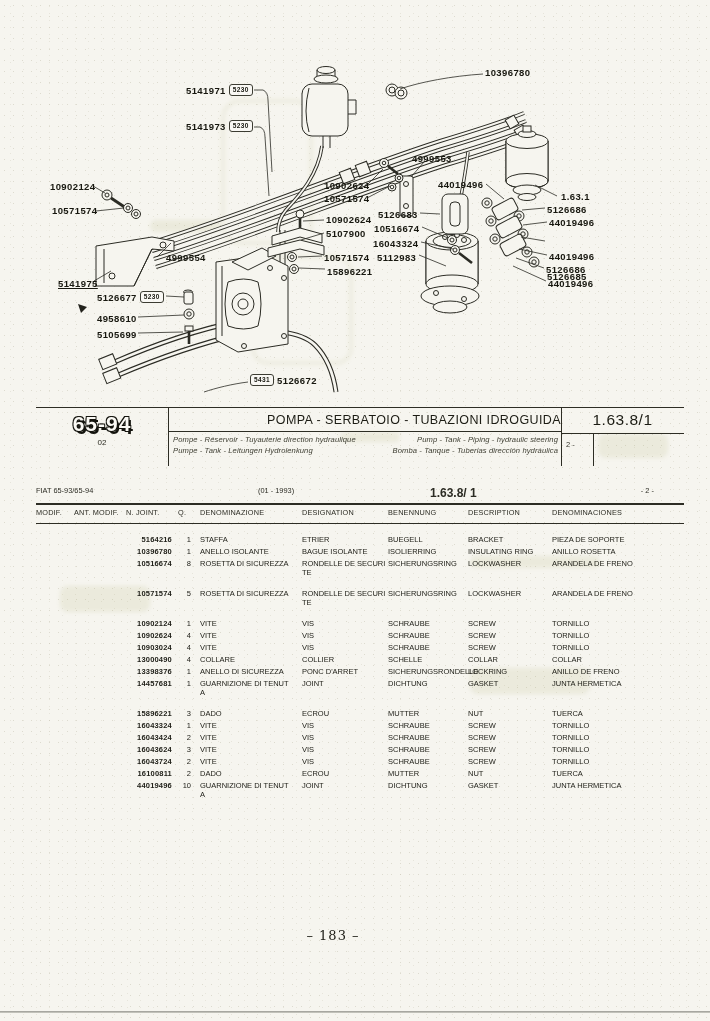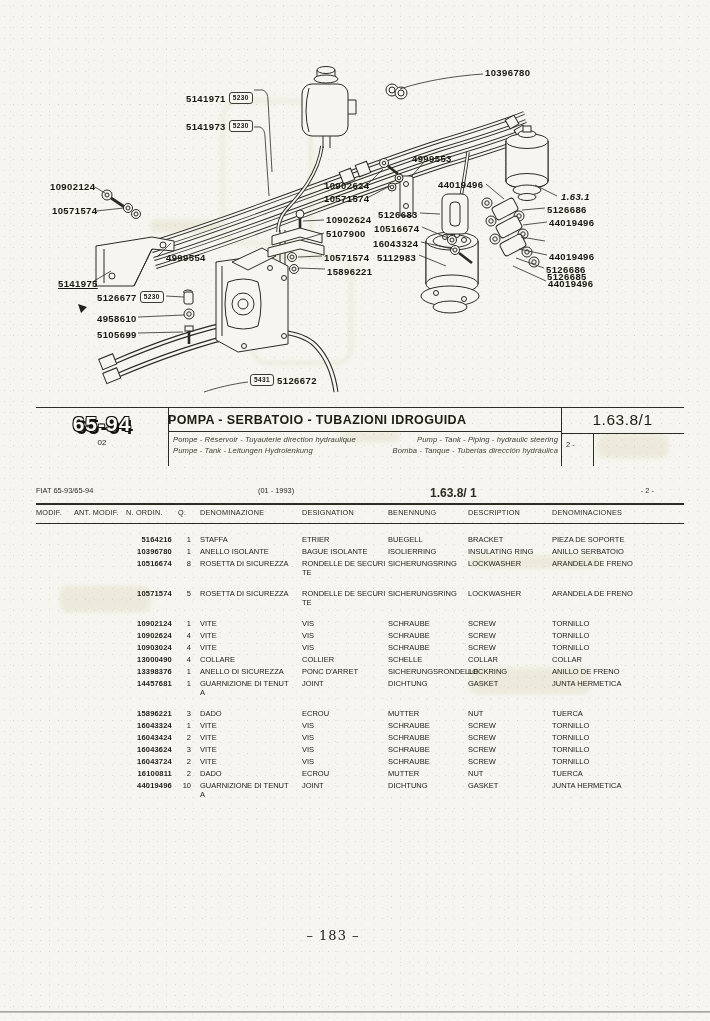--- a/index.html
+++ b/index.html
@@ -22,22 +22,22 @@
   
   .smudge{position:absolute;background:rgba(168,168,104,.14);filter:blur(2px);border-radius:8px;pointer-events:none}
   .smudge.ol{background:transparent;border:2px solid rgba(168,168,104,.20)}
   
   .hline{position:absolute;background:#2d2d24;height:1.3px}
   .vline{position:absolute;background:#2d2d24;width:1.3px}
   .model-badge{position:absolute;left:36px;top:412px;width:132px;text-align:center;
     font-size:21px;font-weight:bold;letter-spacing:1px;color:#fbfaf5;
     text-shadow:-1px -1px 0 #14140e,1px -1px 0 #14140e,-1px 1px 0 #14140e,1px 1px 0 #14140e,2.5px 2.5px 0 #14140e}
   .model-code{position:absolute;left:36px;top:438px;width:132px;text-align:center;font-size:8px;color:#2a2a20}
-  .main-title{position:absolute;left:168px;top:413px;width:393px;text-align:left;
-    font-size:12.5px;font-weight:bold;letter-spacing:.4px}
+  .main-title{position:absolute;left:168px;top:413px;width:393px;text-align:right;
+    font-size:12.5px;font-weight:normal;letter-spacing:.4px}
   .subtl{position:absolute;font-style:italic;font-size:7.6px;color:#3c3c30;letter-spacing:.1px;white-space:nowrap}
   .section-code{position:absolute;left:561px;top:411px;width:123px;text-align:center;font-size:15.5px;letter-spacing:.5px}
   .sheet-no{position:absolute;left:566px;top:440px;font-size:7.5px;color:#33332a}
   
   .meta{position:absolute;left:36px;top:486px;width:648px;height:12px;font-size:7.4px;color:#2c2c24}
   .meta span{position:absolute;white-space:nowrap}
   
   .thead,.trow{display:grid;grid-template-columns:38px 52px 52px 22px 102px 86px 80px 84px auto;width:648px}
   .thead{position:absolute;left:36px;top:508px;font-size:7.3px;letter-spacing:.2px;color:#2c2c24}
   .rows{position:absolute;left:36px;top:532px}
@@ -272,21 +272,21 @@
         M166,296 L184,297
         M138,317 L184,315
         M138,333 L183,332
         M248,382 C232,384 216,388 204,392"></path>
 
       <path d="M78,304 l9,3 l-6,6 z" fill="#22221c" stroke="none"></path>
     </g>
   </svg>
 
   <div>
-      <div class="plabel" style="left: 186px; top: 92px;">
+      <div class="plabel" style="left: 186px; top: 84px;">
         <span class="ptext">5141971</span>
         <span class="pbadge">5230</span>
       </div>
       <div class="plabel" style="left: 186px; top: 120px;">
         <span class="ptext">5141973</span>
         <span class="pbadge">5230</span>
       </div>
       <div class="plabel" style="left: 485px; top: 67px;">
         <span class="ptext">10396780</span>
       </div>
@@ -325,21 +325,21 @@
       </div>
       <div class="plabel" style="left: 377px; top: 252px;">
         <span class="ptext">5112983</span>
       </div>
       <div class="plabel" style="left: 324px; top: 252px;">
         <span class="ptext">10571574</span>
       </div>
       <div class="plabel" style="left: 327px; top: 266px;">
         <span class="ptext">15896221</span>
       </div>
-      <div class="plabel" style="left: 561px; top: 191px; font-style: italic;">
+      <div class="plabel" style="left: 561px; top: 191px;">
         <span class="ptext">1.63.1</span>
       </div>
       <div class="plabel" style="left: 547px; top: 204px;">
         <span class="ptext">5126686</span>
       </div>
       <div class="plabel" style="left: 549px; top: 217px;">
         <span class="ptext">44019496</span>
       </div>
       <div class="plabel" style="left: 547px; top: 223px; margin-top: 48px;">
         <span class="ptext">5126685</span>
@@ -402,21 +402,21 @@
   <span style="left:0">FIAT 65-93/65-94</span>
   <span style="left:222px">(01 - 1993)</span>
   <span style="left:394px;font-weight:bold;font-size:12px">1.63.8/ 1</span>
   <span style="right:30px">- 2 -</span>
 </div>
 
 <div class="hline" style="left:36px;top:503px;width:648px;height:1.7px"></div>
 <div class="thead">
   <div>MODIF.</div>
   <div>ANT. MODIF.</div>
-  <div>N. ORDIN.</div>
+  <div>N. JOINT.</div>
   <div>Q.</div>
   <div>DENOMINAZIONE</div>
   <div>DESIGNATION</div>
   <div>BENENNUNG</div>
   <div>DESCRIPTION</div>
   <div>DENOMINACIONES</div>
 </div>
 <div class="hline" style="left:36px;top:523px;width:648px;height:1.4px"></div>
 
 <div class="rows">
@@ -433,21 +433,21 @@
   </div>
     <div class="trow">
     <div class="c"></div>
     <div class="c"></div>
     <div class="c n">10396780</div>
     <div class="c q">1</div>
     <div class="c">ANELLO ISOLANTE</div>
     <div class="c">BAGUE ISOLANTE</div>
     <div class="c">ISOLIERRING</div>
     <div class="c">INSULATING RING</div>
-    <div class="c">ANILLO SERBATOIO</div>
+    <div class="c">ANILLO ROSETTA</div>
   </div>
     <div class="trow">
     <div class="c"></div>
     <div class="c"></div>
     <div class="c n">10516674</div>
     <div class="c q">8</div>
     <div class="c">ROSETTA DI SICUREZZA</div>
     <div class="c">RONDELLE DE SECURI
 TE</div>
     <div class="c">SICHERUNGSRING</div>

